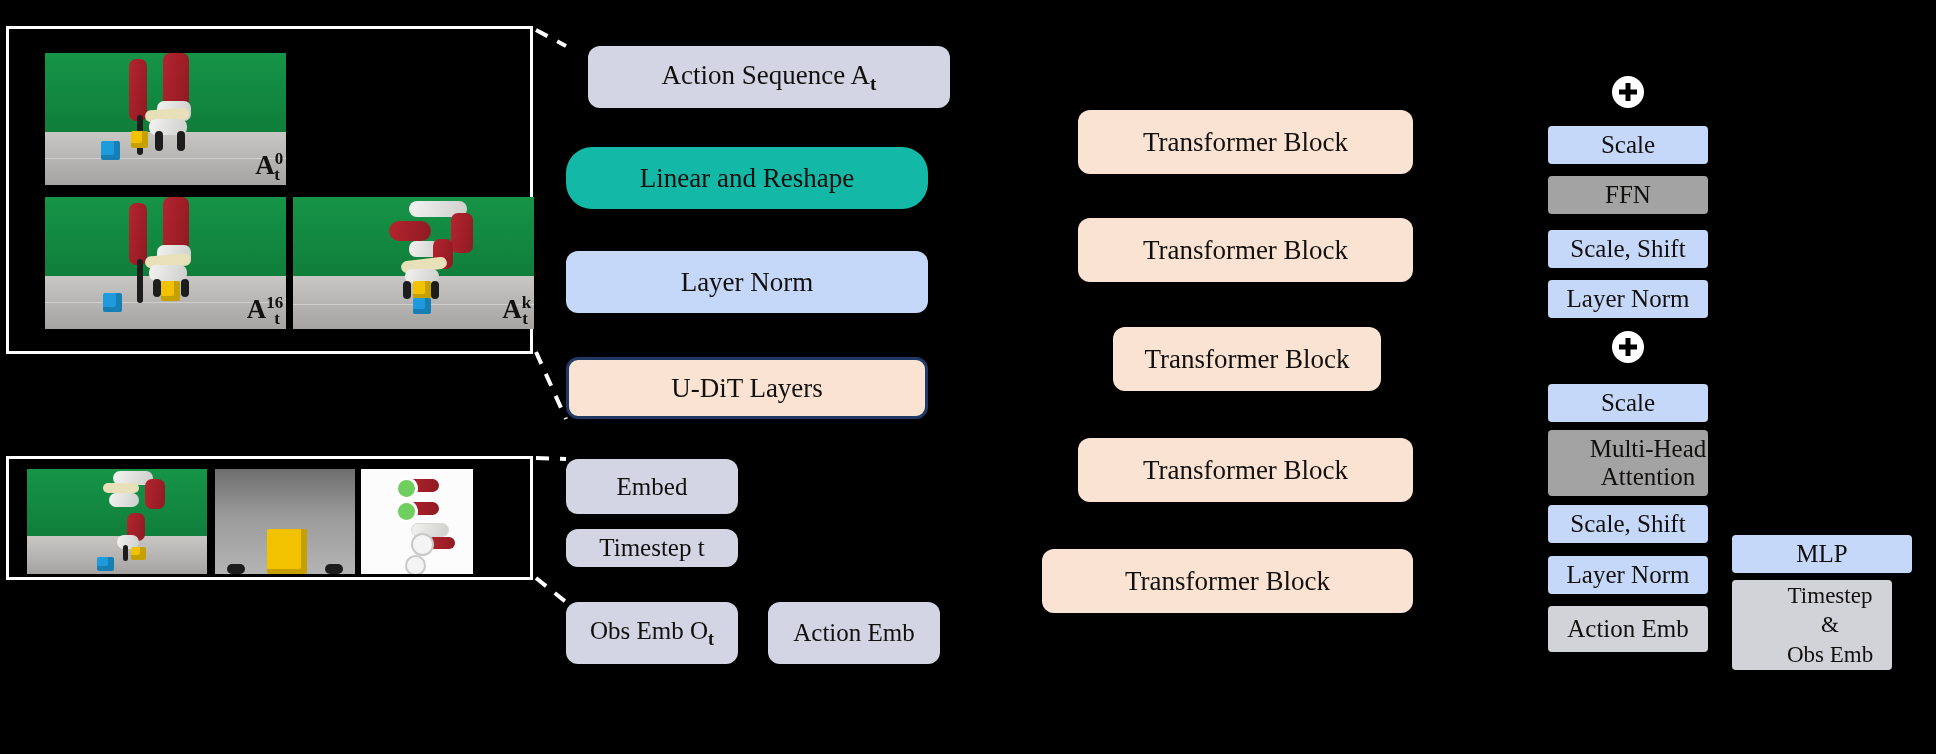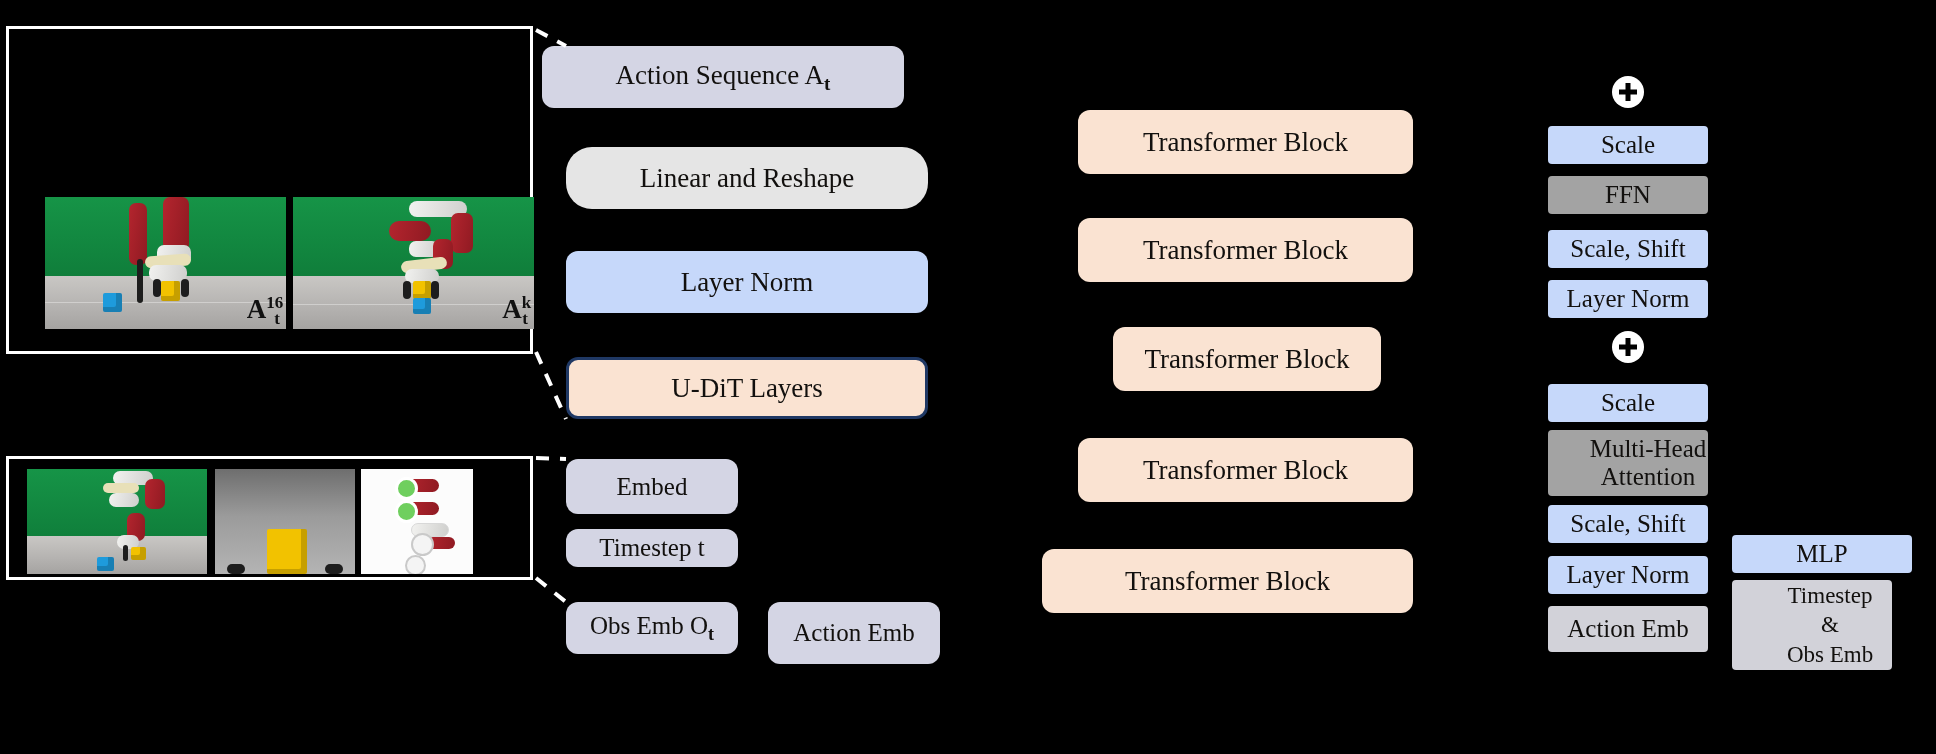--- a/index.html
+++ b/index.html
@@ -32,21 +32,21 @@
     color: #12100e;
     line-height: 1.12;
     white-space: pre-line;
     user-select: none;
   }
   .node.lg { font-size: 27px; }
   .node.md { font-size: 25px; }
   .node.sm { font-size: 23px; }
 
   .fill-lav   { background: #d4d5e4; }
-  .fill-green { background: #e5e5e5; border-radius: 26px; }
+  .fill-green { background: #14b8a6; border-radius: 26px; }
   .fill-blue  { background: #c6d8fa; }
   .fill-peach { background: #fae3d2; }
   .fill-cream { background: #a3a3a3; }
   .fill-gray  { background: #d2d2d9; }
   .outline-navy { border: 3px solid #1f3864; }
 
   
   .panel {
     position: absolute;
     box-sizing: border-box;
@@ -98,20 +98,36 @@
   .plus::before { left:50%; top:7px;  width:5px; height:18px; transform:translateX(-50%); }
   .plus::after  { top:50%;  left:7px; height:5px; width:18px;  transform:translateY(-50%); }
 </style>
 </head>
 <body>
 
 <div id="stage">
 
   <div class="panel" style="left:6px; top:26px; width:527px; height:328px;">
 
+    <div class="photo" style="left:36px; top:24px; width:241px; height:132px;">
+      <div class="sky"></div>
+        <div class="table"></div>
+      <div class="tline" style="left:0; bottom:26px; width:100%;"></div>
+      <div class="seg red" style="left:118px; top:0px;  width:26px; height:54px;"></div>
+      <div class="seg white" style="left:112px; top:48px; width:34px; height:20px;"></div>
+      <div class="seg red" style="left:84px;  top:6px;  width:18px; height:62px;"></div>
+      <div class="seg dark" style="left:92px;  top:62px; width:6px;  height:40px;"></div>
+      <div class="seg cream" style="left:100px; top:56px; width:44px; height:12px; transform:rotate(-4deg);"></div>
+      <div class="seg white" style="left:104px; top:66px; width:38px; height:16px;"></div>
+      <div class="seg dark" style="left:110px; top:78px; width:8px;  height:20px;"></div>
+      <div class="seg dark" style="left:132px; top:78px; width:8px;  height:20px;"></div>
+      <div class="cube blue" style="left:56px;  top:88px; width:19px; height:19px;"></div>
+      <div class="cube yellow" style="left:86px;  top:78px; width:17px; height:17px;"></div>
+      <div class="photo-label">A<sup>0</sup><sub>t</sub></div>
+    </div>
 
 
     <div class="photo" style="left:36px; top:168px; width:241px; height:132px;">
       <div class="sky"></div>
         <div class="table"></div>
       <div class="tline" style="left:0; bottom:26px; width:100%;"></div>
       <div class="seg red" style="left:118px; top:0px;  width:26px; height:54px;"></div>
       <div class="seg white" style="left:112px; top:48px; width:34px; height:20px;"></div>
       <div class="seg red" style="left:84px;  top:6px;  width:18px; height:62px;"></div>
       <div class="seg dark" style="left:92px;  top:62px; width:6px;  height:44px;"></div>
@@ -172,21 +188,21 @@
       <div style="position:absolute;left:34px;top:8px;width:17px;height:17px;border-radius:50%;background:#6fcf5e;border:3px solid #fff;"></div>
       <div class="seg red" style="left:44px; top:33px; width:34px; height:13px; border-radius:7px;"></div>
       <div style="position:absolute;left:34px;top:31px;width:17px;height:17px;border-radius:50%;background:#6fcf5e;border:3px solid #fff;"></div>
       <div class="seg white" style="left:50px; top:54px; width:36px; height:12px; border:1px solid #d8d8d8;"></div>
       <div class="seg red" style="left:66px; top:68px; width:28px; height:12px; border-radius:7px;"></div>
       <div style="position:absolute;left:50px;top:64px;width:19px;height:19px;border-radius:50%;background:#f4f4f4;border:2px solid #c9c9c9;"></div>
       <div style="position:absolute;left:44px;top:86px;width:17px;height:17px;border-radius:50%;background:#f4f4f4;border:2px solid #c9c9c9;"></div>
     </div>
   </div>
 
-  <div class="node lg fill-lav" style="left:542px; top:46px; width:362px; height:62px;">
+  <div class="node lg fill-lav" style="left:588px; top:46px; width:362px; height:62px;">
     <span><span>Action Sequence A</span><sub style="font-size:19px;font-weight:bold;">t</sub></span>
   </div>
 
   <div class="node lg fill-green" style="left:566px; top:147px; width:362px; height:62px;">
     <span>Linear and Reshape</span>
   </div>
 
   <div class="node lg fill-blue" style="left:566px; top:251px; width:362px; height:62px;">
     <span>Layer Norm</span>
   </div>
@@ -196,21 +212,21 @@
   </div>
 
   <div class="node lg fill-peach outline-navy" style="left:566px; top:357px; width:362px; height:62px;">
     <span>U-DiT Layers</span>
   </div>
 
   <div class="node md fill-lav" style="left:566px; top:529px; width:172px; height:38px;">
     <span>Timestep t</span>
   </div>
 
-  <div class="node md fill-lav" style="left:566px; top:602px; width:172px; height:52px;">
+  <div class="node md fill-lav" style="left:566px; top:602px; width:172px; height:62px;">
     <span><span>Obs Emb O</span><sub style="font-size:18px;font-weight:bold;">t</sub></span>
   </div>
 
   <div class="node md fill-lav" style="left:768px; top:602px; width:172px; height:62px;">
     <span>Action Emb</span>
   </div>
 
   <div class="node lg fill-peach" style="left:1078px; top:110px; width:335px; height:64px;">
     <span>Transformer Block</span>
   </div>

